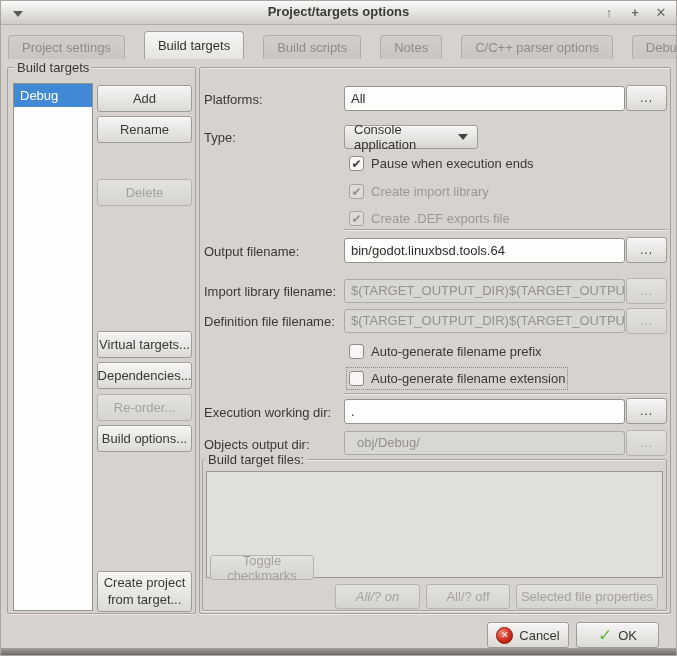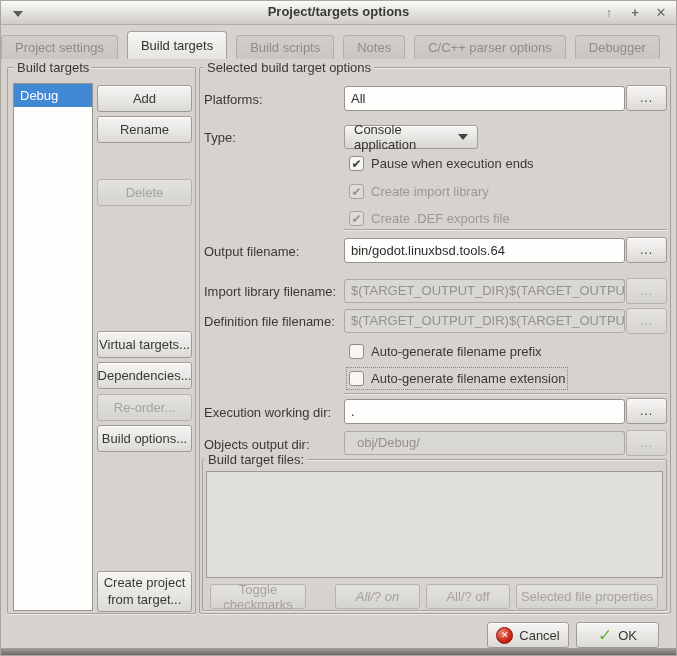--- a/index.html
+++ b/index.html
@@ -15,21 +15,21 @@
   .title { position:absolute; left:0; right:0; top:3px; text-align:center;
            font-weight:bold; font-size:13px; color:#3c3a36; }
   .win-menu { position:absolute; left:12px; top:10px; width:0; height:0;
               border-left:5px solid transparent; border-right:5px solid transparent;
               border-top:6px solid #5d5b57; cursor:default; }
   .win-controls { position:absolute; right:8px; top:0; height:24px; display:flex; gap:12px; align-items:center; }
   .win-btn { color:#6b6965; font-size:13px; font-weight:bold; line-height:24px; width:14px; text-align:center; }
 
   
   .tabstrip { position:absolute; left:0; top:24px; width:100%; height:34px;
-              display:flex; align-items:flex-end; gap:9px; }
+              display:flex; align-items:flex-end; padding-left:7px; gap:19px; }
   .tab { height:24px; padding:0 13px; display:flex; align-items:center;
          background:linear-gradient(#d2cfcb,#c9c6c2); color:#8f8c87;
          border:1px solid #b2afaa; border-bottom:none; border-radius:4px 4px 0 0; white-space:nowrap; }
   .tab.active { height:28px; background:linear-gradient(#f7f6f4,#e6e4e0);
                 color:#34322e; border-color:#a5a29d; }
 
   
   .group { position:absolute; border:1px solid #a5a29e; border-radius:2px;
            box-shadow:inset 0 1px 0 rgba(255,255,255,.55), 0 1px 0 rgba(255,255,255,.55); }
   .group-label { position:absolute; background:#d6d3cf; padding:0 3px; font-size:13px;
@@ -124,21 +124,20 @@
   <div class="btn" style="left:96px; top:84px;  width:95px; height:27px;">Add</div>
   <div class="btn" style="left:96px; top:115px; width:95px; height:27px;">Rename</div>
   <div class="btn disabled" style="left:96px; top:178px; width:95px; height:27px;">Delete</div>
   <div class="btn" style="left:96px; top:330px; width:95px; height:27px;">Virtual targets...</div>
   <div class="btn" style="left:96px; top:361px; width:95px; height:27px;">Dependencies...</div>
   <div class="btn disabled" style="left:96px; top:393px; width:95px; height:27px;">Re-order...</div>
   <div class="btn" style="left:96px; top:424px; width:95px; height:27px;">Build options...</div>
   <div class="btn" style="left:96px; top:570px; width:95px; height:41px; line-height:1.25; padding:2px 4px;">Create project from target...</div>
 
   <div class="group" style="left:198px; top:66px; width:472px; height:547px;"></div>
-  <div class="group-label" style="left:203px; top:59px;">Selected build target options</div>
 
   <div class="row-label" style="left:203px; top:91px;">Platforms:</div>
   <div class="field" style="left:343px; top:85px; width:281px;">All</div>
   <div class="btn browse" style="left:625px; top:84px;">...</div>
 
   <div class="row-label" style="left:203px; top:129px;">Type:</div>
   <div class="dropdown" style="left:343px; top:124px; width:134px; height:24px;">
     <span>Console application</span>
     <span class="dd-arrow"></span>
   </div>
@@ -186,21 +185,21 @@
   <div class="btn browse" style="left:625px; top:397px;">...</div>
 
   <div class="row-label" style="left:203px; top:436px;">Objects output dir:</div>
   <div class="field disabled" style="left:343px; top:430px; width:281px;padding-left:12px;">obj/Debug/</div>
   <div class="btn browse disabled" style="left:625px; top:429px;">...</div>
 
   <div class="group" style="left:201px; top:458px; width:465px; height:152px;"></div>
   <div class="group-label" style="left:204px; top:451px;">Build target files:</div>
   <div class="file-list"></div>
 
-  <div class="btn disabled" style="left:209px; top:583px; width:96px; height:25px;">Toggle checkmarks</div>
+  <div class="btn disabled" style="left:209px; top:554px; width:104px; height:25px;">Toggle checkmarks</div>
   <div class="btn disabled" style="left:334px; top:583px; width:85px; height:25px;font-style:italic;">All/? on</div>
   <div class="btn disabled" style="left:425px; top:583px; width:84px; height:25px;">All/? off</div>
   <div class="btn disabled" style="left:515px; top:583px; width:142px; height:25px;">Selected file properties</div>
 
   <div class="btn" style="left:486px; top:621px; width:82px; height:26px;">
     <span class="icon-cancel">✕</span>
     <span>Cancel</span>
   </div>
   <div class="btn" style="left:575px; top:621px; width:83px; height:26px;">
     <span class="icon-ok">✓</span>

